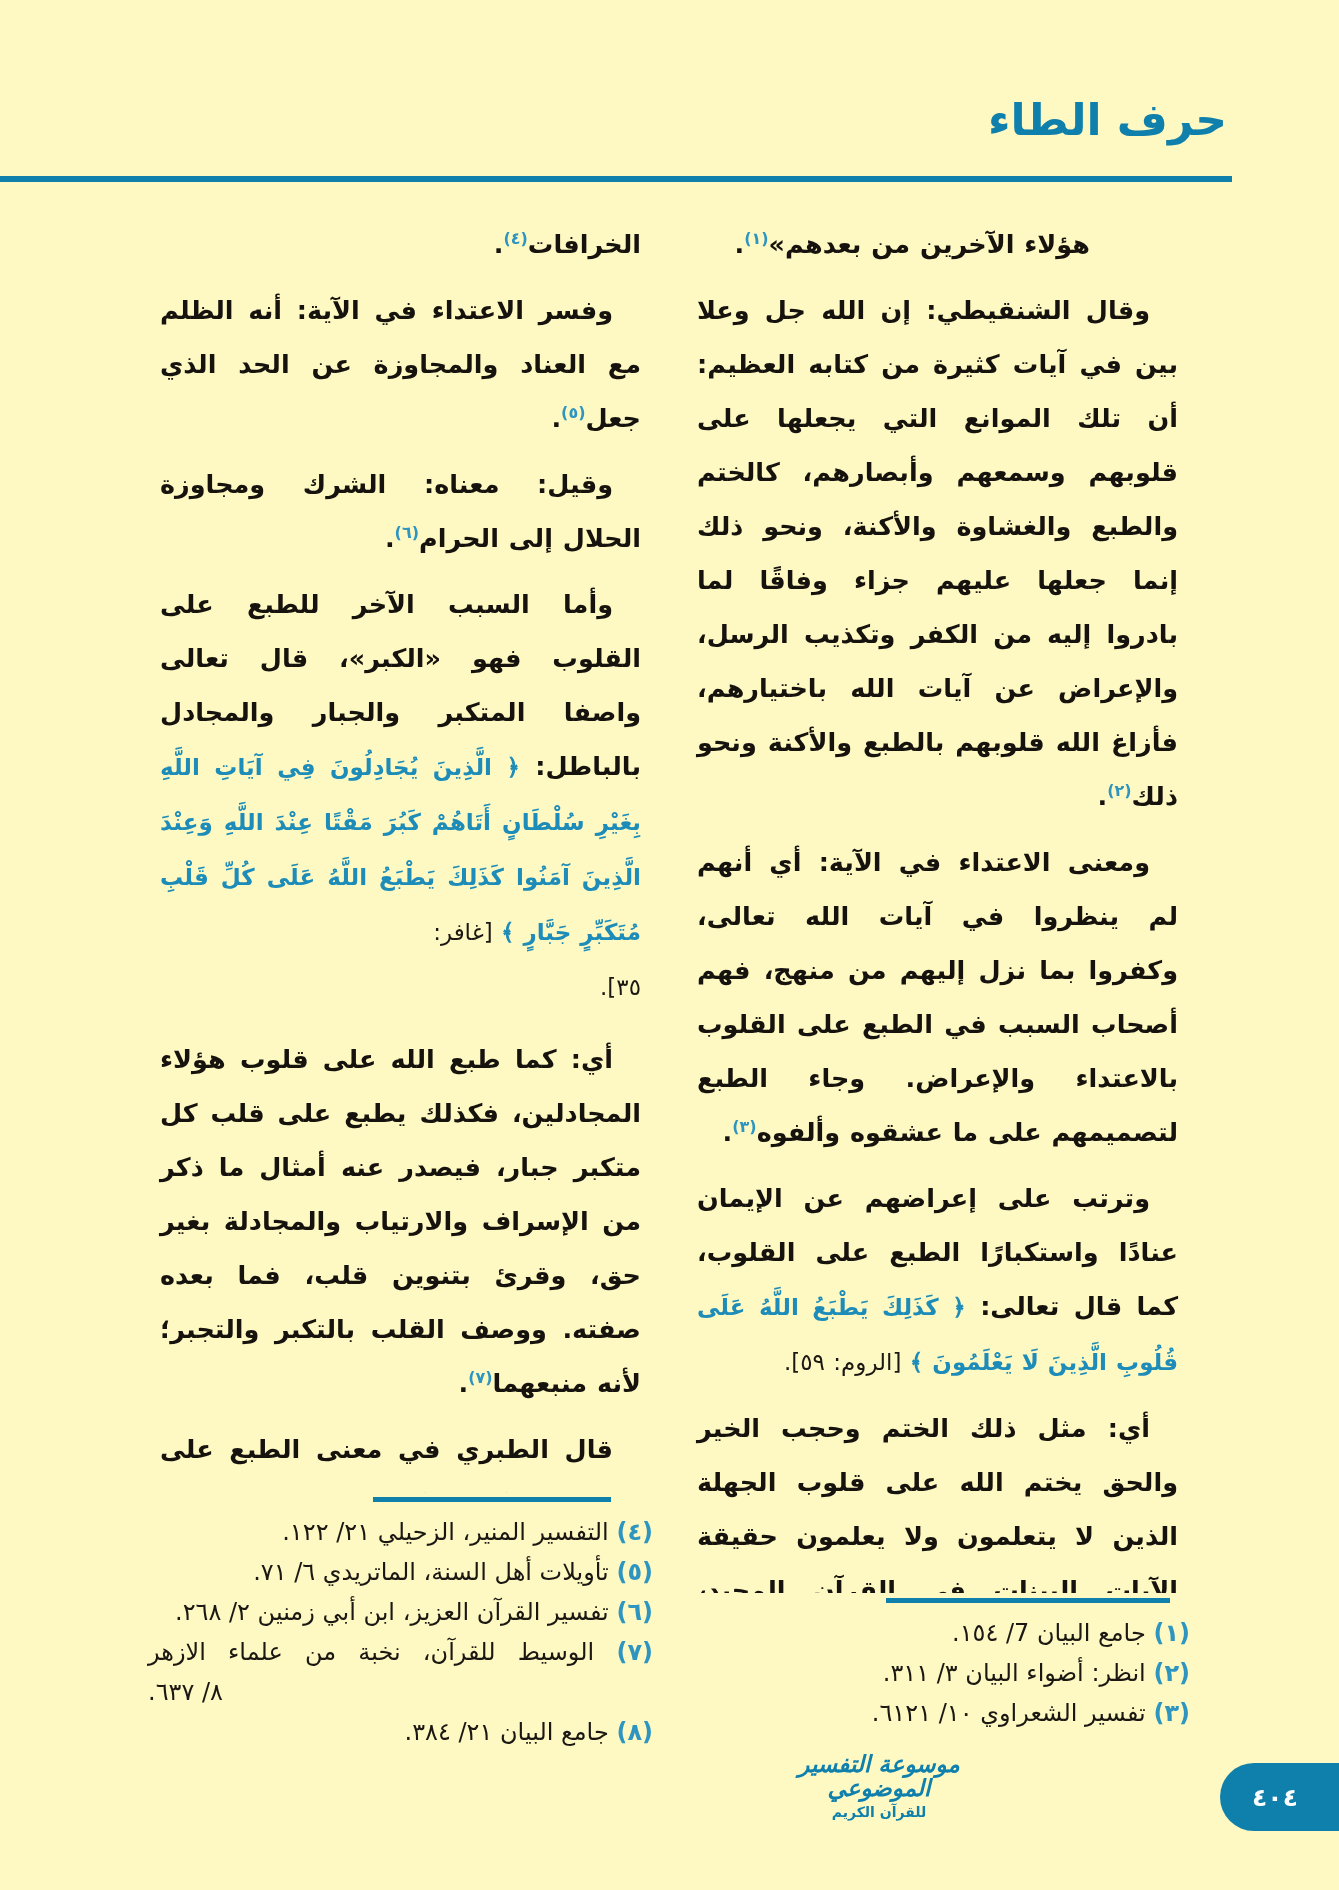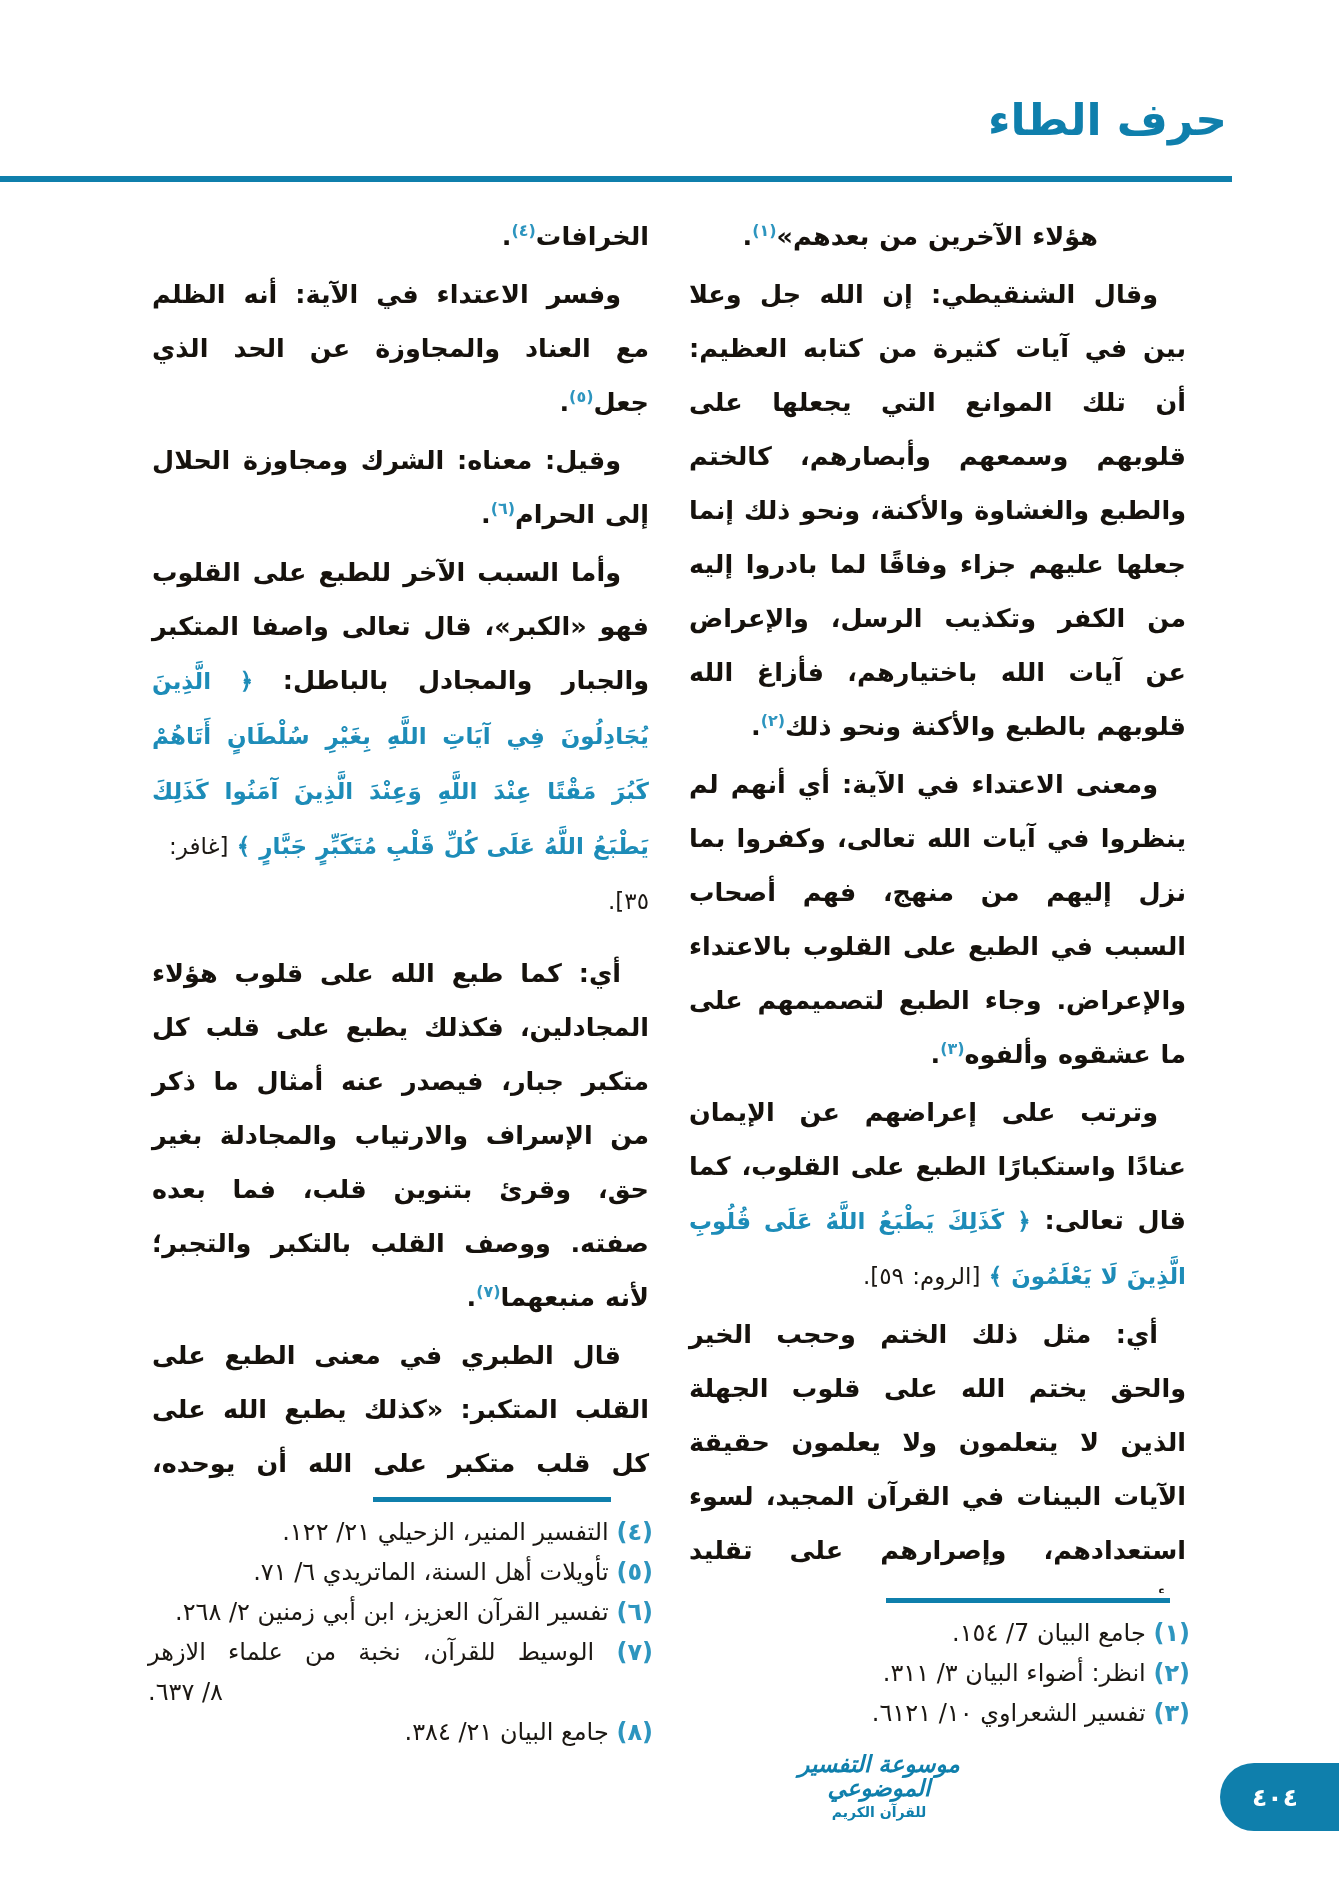--- a/index.html
+++ b/index.html
@@ -1,36 +1,36 @@
 <!DOCTYPE html>
 <html lang="ar" dir="rtl" style="--accent: #0f7fac; --quran: #1d8cb8; --marker: #2d95bf;"><head>
 <meta charset="utf-8">
 <style>
   html,body{margin:0;padding:0;background:#e8e8e8;}
   .page{
     position:relative; width:1339px; height:1890px; margin:0 auto;
-    background:#ffffff; overflow:hidden; direction:rtl;
+    background:#fef9c3; overflow:hidden; direction:rtl;
     font-family:"DejaVu Sans", sans-serif;
   }
   
   .section-title{
     position:absolute; top:94px; right:112px;
     font-size:44px; font-weight:700; color:var(--accent);
     letter-spacing:-1px;
   }
   .header-rule{
     position:absolute; top:176px; left:0; width:1232px; height:6px;
     background:var(--accent);
   }
   
   .col{position:absolute; top:205px; width:505px; overflow:hidden;}
   .col-right{left:685px; height:1388px;}
   .col-left{left:148px; height:1288px;}
   .para{
-    margin:4px; padding:0; text-align:justify; text-indent:28px;
+    margin:12px; padding:0; text-align:justify; text-indent:28px;
     font-size:25.5px; line-height:54px; font-weight:700; color:#16120d;
     word-spacing:1px;
   }
   .para.no-indent{text-indent:0;}
   .para.extra-top{margin-top:18px;}
   .run-body{color:#16120d;}
   .run-quran{color:var(--quran); font-size:23px; font-weight:700;}
   .run-ref{font-weight:400; font-size:23px; color:#1b1712;}
   .run-marker{
     color:var(--marker); font-size:16px; font-weight:700;

